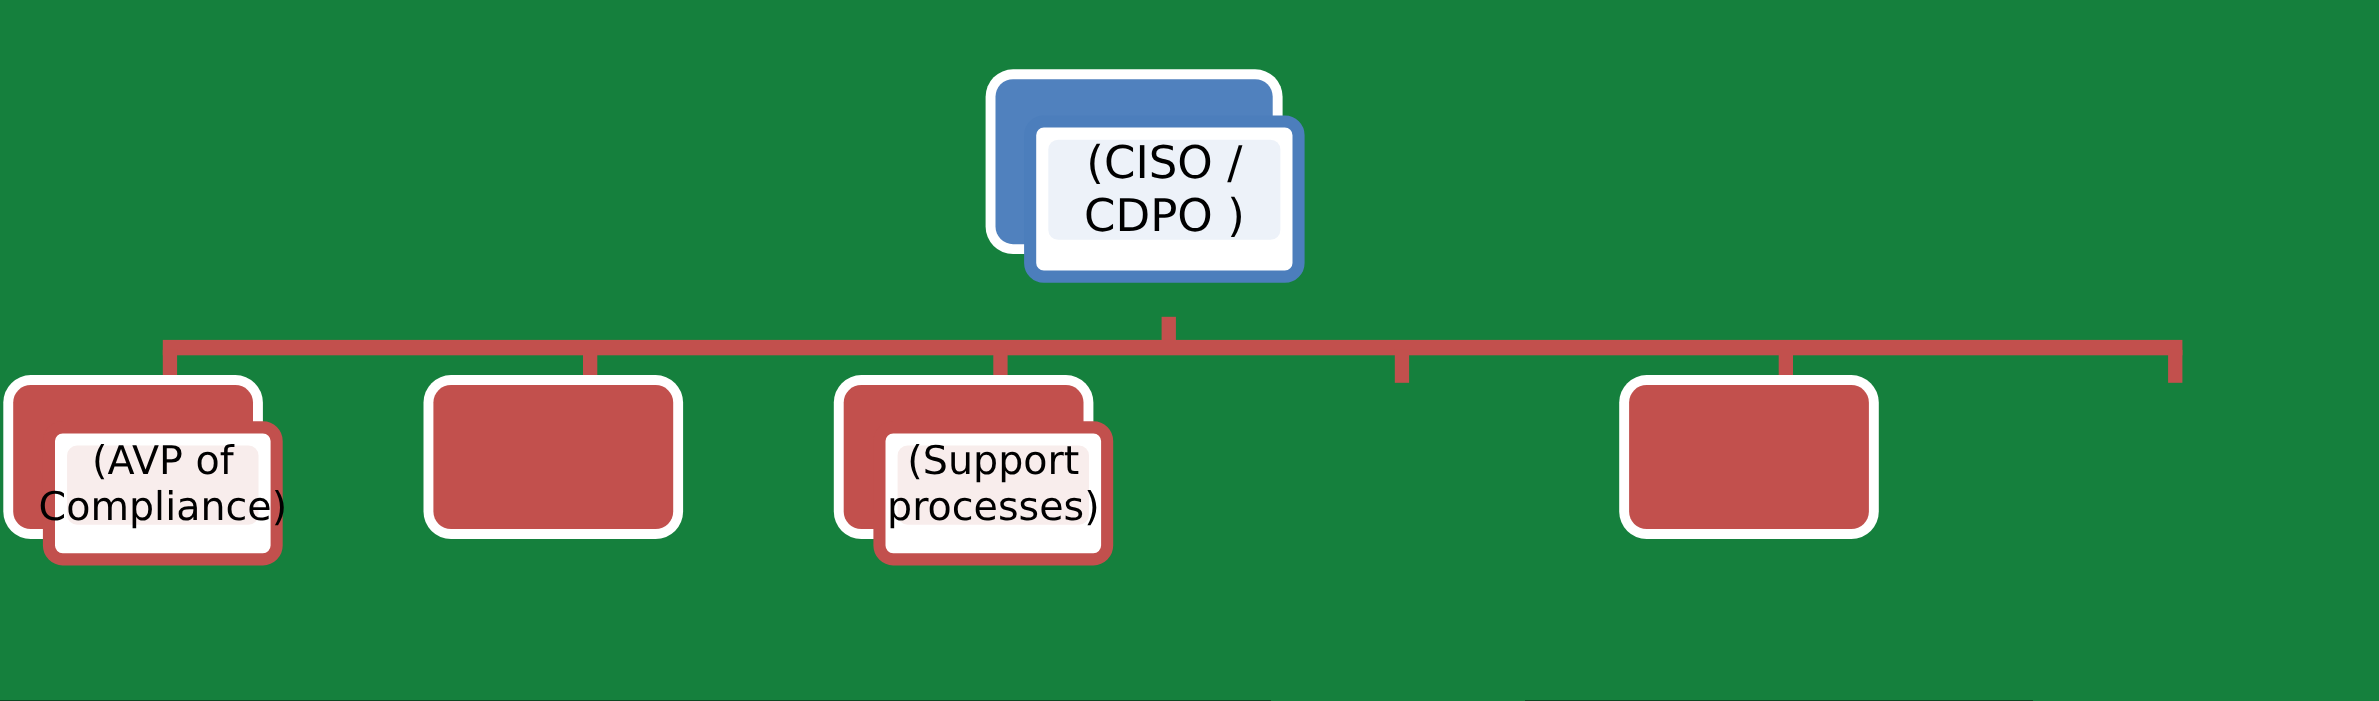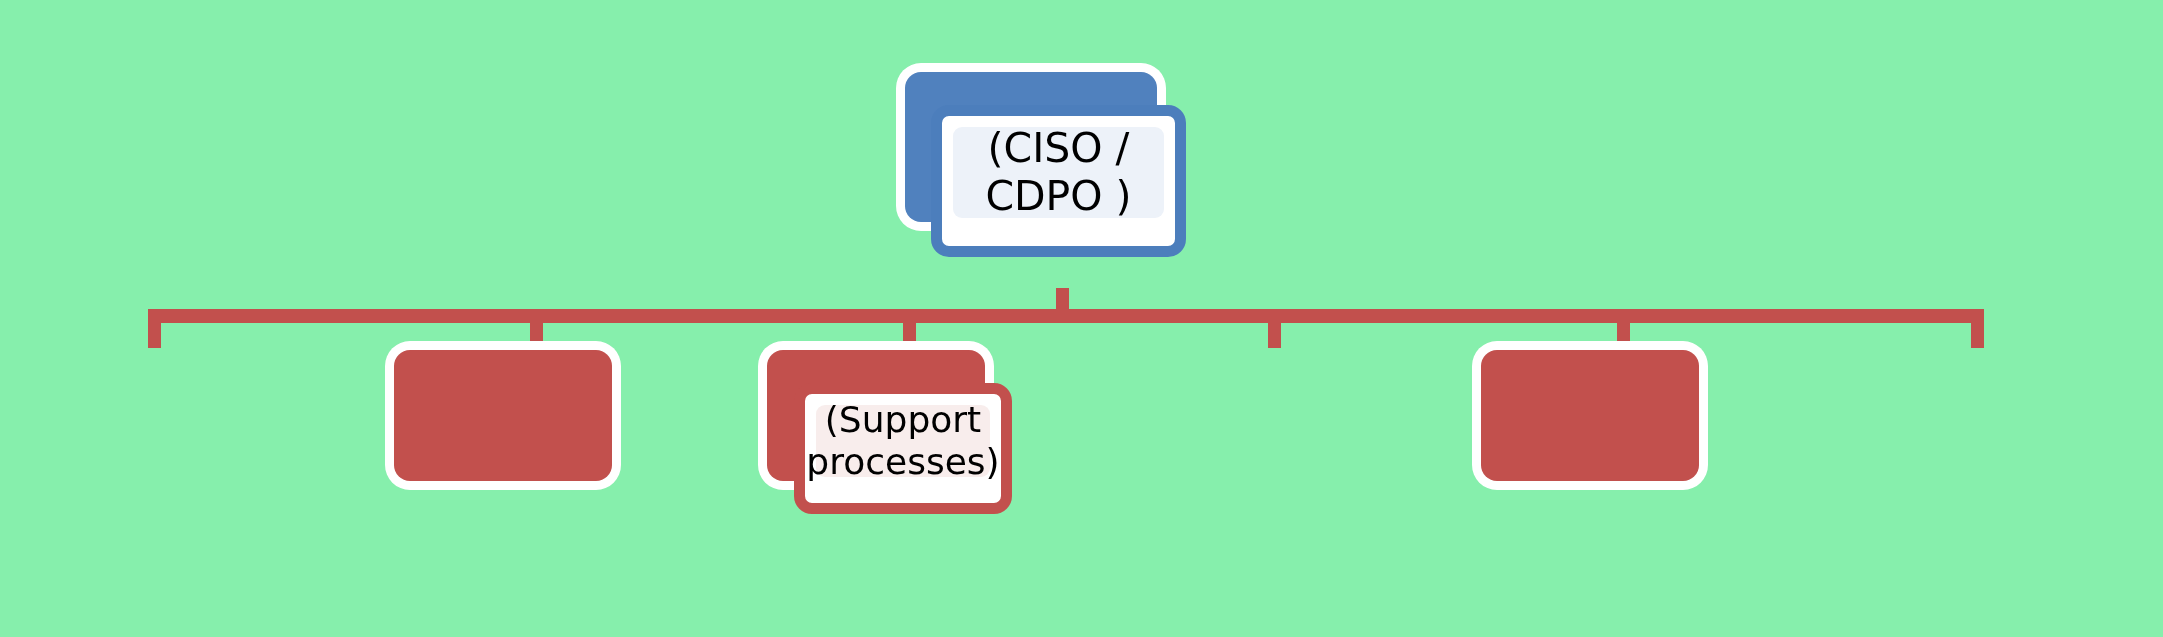--- a/index.html
+++ b/index.html
@@ -9,21 +9,21 @@
     background: #000000;
   }
   body {
     font-family: "DejaVu Sans", "Liberation Sans", sans-serif;
   }
 
   #canvas {
     position: relative;
     width: 2163px;
     height: 637px;
-    background: #86efac;
+    background: #15803d;
     overflow: hidden;
   }
 
   
   .conn {
     position: absolute;
     background: #C2504D;
   }
 
   
@@ -127,20 +127,29 @@
 
   <div class="node" id="root-node" style="left:905px; top:72px; width:290px; height:200px;">
     <div class="plate-back"></div>
     <div class="plate-front">
       <div class="inner">
         <span class="label">(CISO / CDPO )</span>
       </div>
     </div>
   </div>
 
+  <div class="node child" style="left:12px; top:350px; width:256px; height:180px;">
+    <div class="plate-back"></div>
+    <div class="plate-front">
+      <div class="inner">
+        <span class="label">(AVP of
+Compliance)</span>
+      </div>
+    </div>
+  </div>
 
   <div class="node child" style="left:394px; top:350px; width:256px; height:180px;">
     <div class="plate-back"></div>
   </div>
 
   <div class="node child" style="left:767px; top:350px; width:256px; height:180px;">
     <div class="plate-back"></div>
     <div class="plate-front">
       <div class="inner">
         <span class="label">(Support

